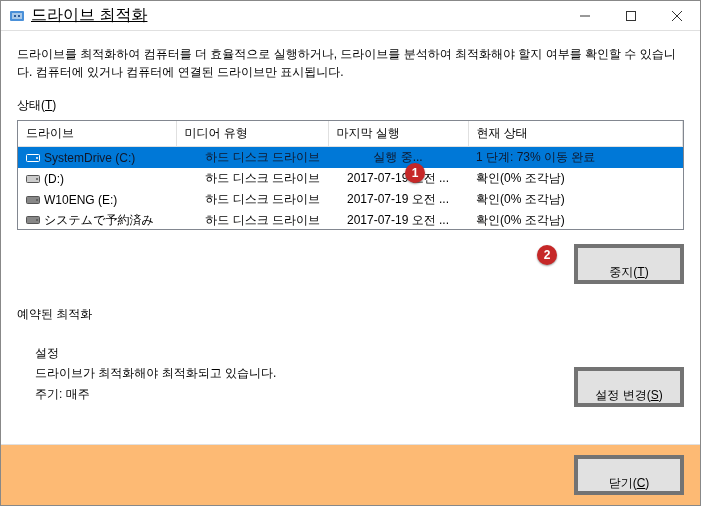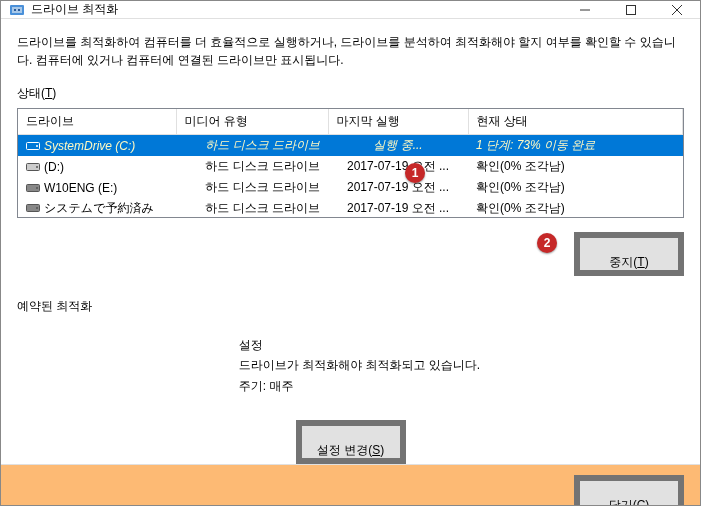--- a/index.html
+++ b/index.html
@@ -19,21 +19,21 @@
   height: 30px;
   display: flex;
   align-items: center;
   border-bottom: 1px solid #e0e0e0;
 }
 .titlebar-icon {
   width: 16px; height: 16px;
   margin: 0 6px 0 8px;
   display: inline-block;
 }
-.titlebar-title { font-size: 12px; }
+.titlebar-title { font-size: 16px; text-decoration: underline; }
 .titlebar-controls { margin-left: auto; display: flex; height: 100%; }
 .titlebar-btn {
   width: 46px;
   display: flex; align-items: center; justify-content: center;
   color: #333;
   cursor: pointer;
 }
 .content {
   padding: 14px 16px 0 16px;
   flex: 1;
@@ -56,21 +56,21 @@
   border-right: 1px solid #e0e0e0;
   background: #fff;
 }
 .table thead tr { border-bottom: 1px solid #e0e0e0; }
 .table tbody td {
   padding: 2px 8px;
   white-space: nowrap;
   overflow: hidden;
   text-overflow: ellipsis;
 }
-.table tbody tr.selected { background: #0078d7; color: #fef9c3; font-style: italic; }
+.table tbody tr.selected { background: #0078d7; color: #0f172a; }
 .drive-icon {
   display: inline-block;
   width: 14px; height: 11px;
   vertical-align: -1px;
   margin-right: 4px;
 }
 .col-drive { width: 158px; max-width: 158px; }
 .col-media { width: 152px; max-width: 152px; text-align: right; }
 .col-last  { width: 140px; max-width: 140px; text-align: center; }
 .col-state { }
@@ -84,27 +84,27 @@
   font-weight: bold;
   display: flex; align-items: center; justify-content: center;
   box-shadow: 0 1px 2px rgba(0,0,0,0.4);
   z-index: 10;
 }
 .button-row { display: flex; justify-content: flex-end; margin-top: 14px; margin-bottom: 22px; position: relative; }
 .win-btn {
   min-width: 110px;
   height: 23px;
   background: #e1e1e1;
-  border: 6px solid #737373;
+  border: 4px solid #737373;
   font-size: 12px;
   cursor: pointer;
   padding: 16px 12px;
 }
 .section-title { font-size: 12px; margin-bottom: 20px; }
-.settings-row { display: flex; align-items: center; flex-direction: column; }
+.settings-row { display: flex; align-items: flex-start; }
 .settings-text { margin-left: 18px; font-size: 12px; line-height: 1.7; flex: 1; }
 .settings-text .bold { font-weight: normal; }
 .footer {
   border-top: 1px solid #e0e0e0;
   padding: 10px 16px;
   display: flex;
   justify-content: flex-end;
   background: #fdba74;
 }
 </style>

